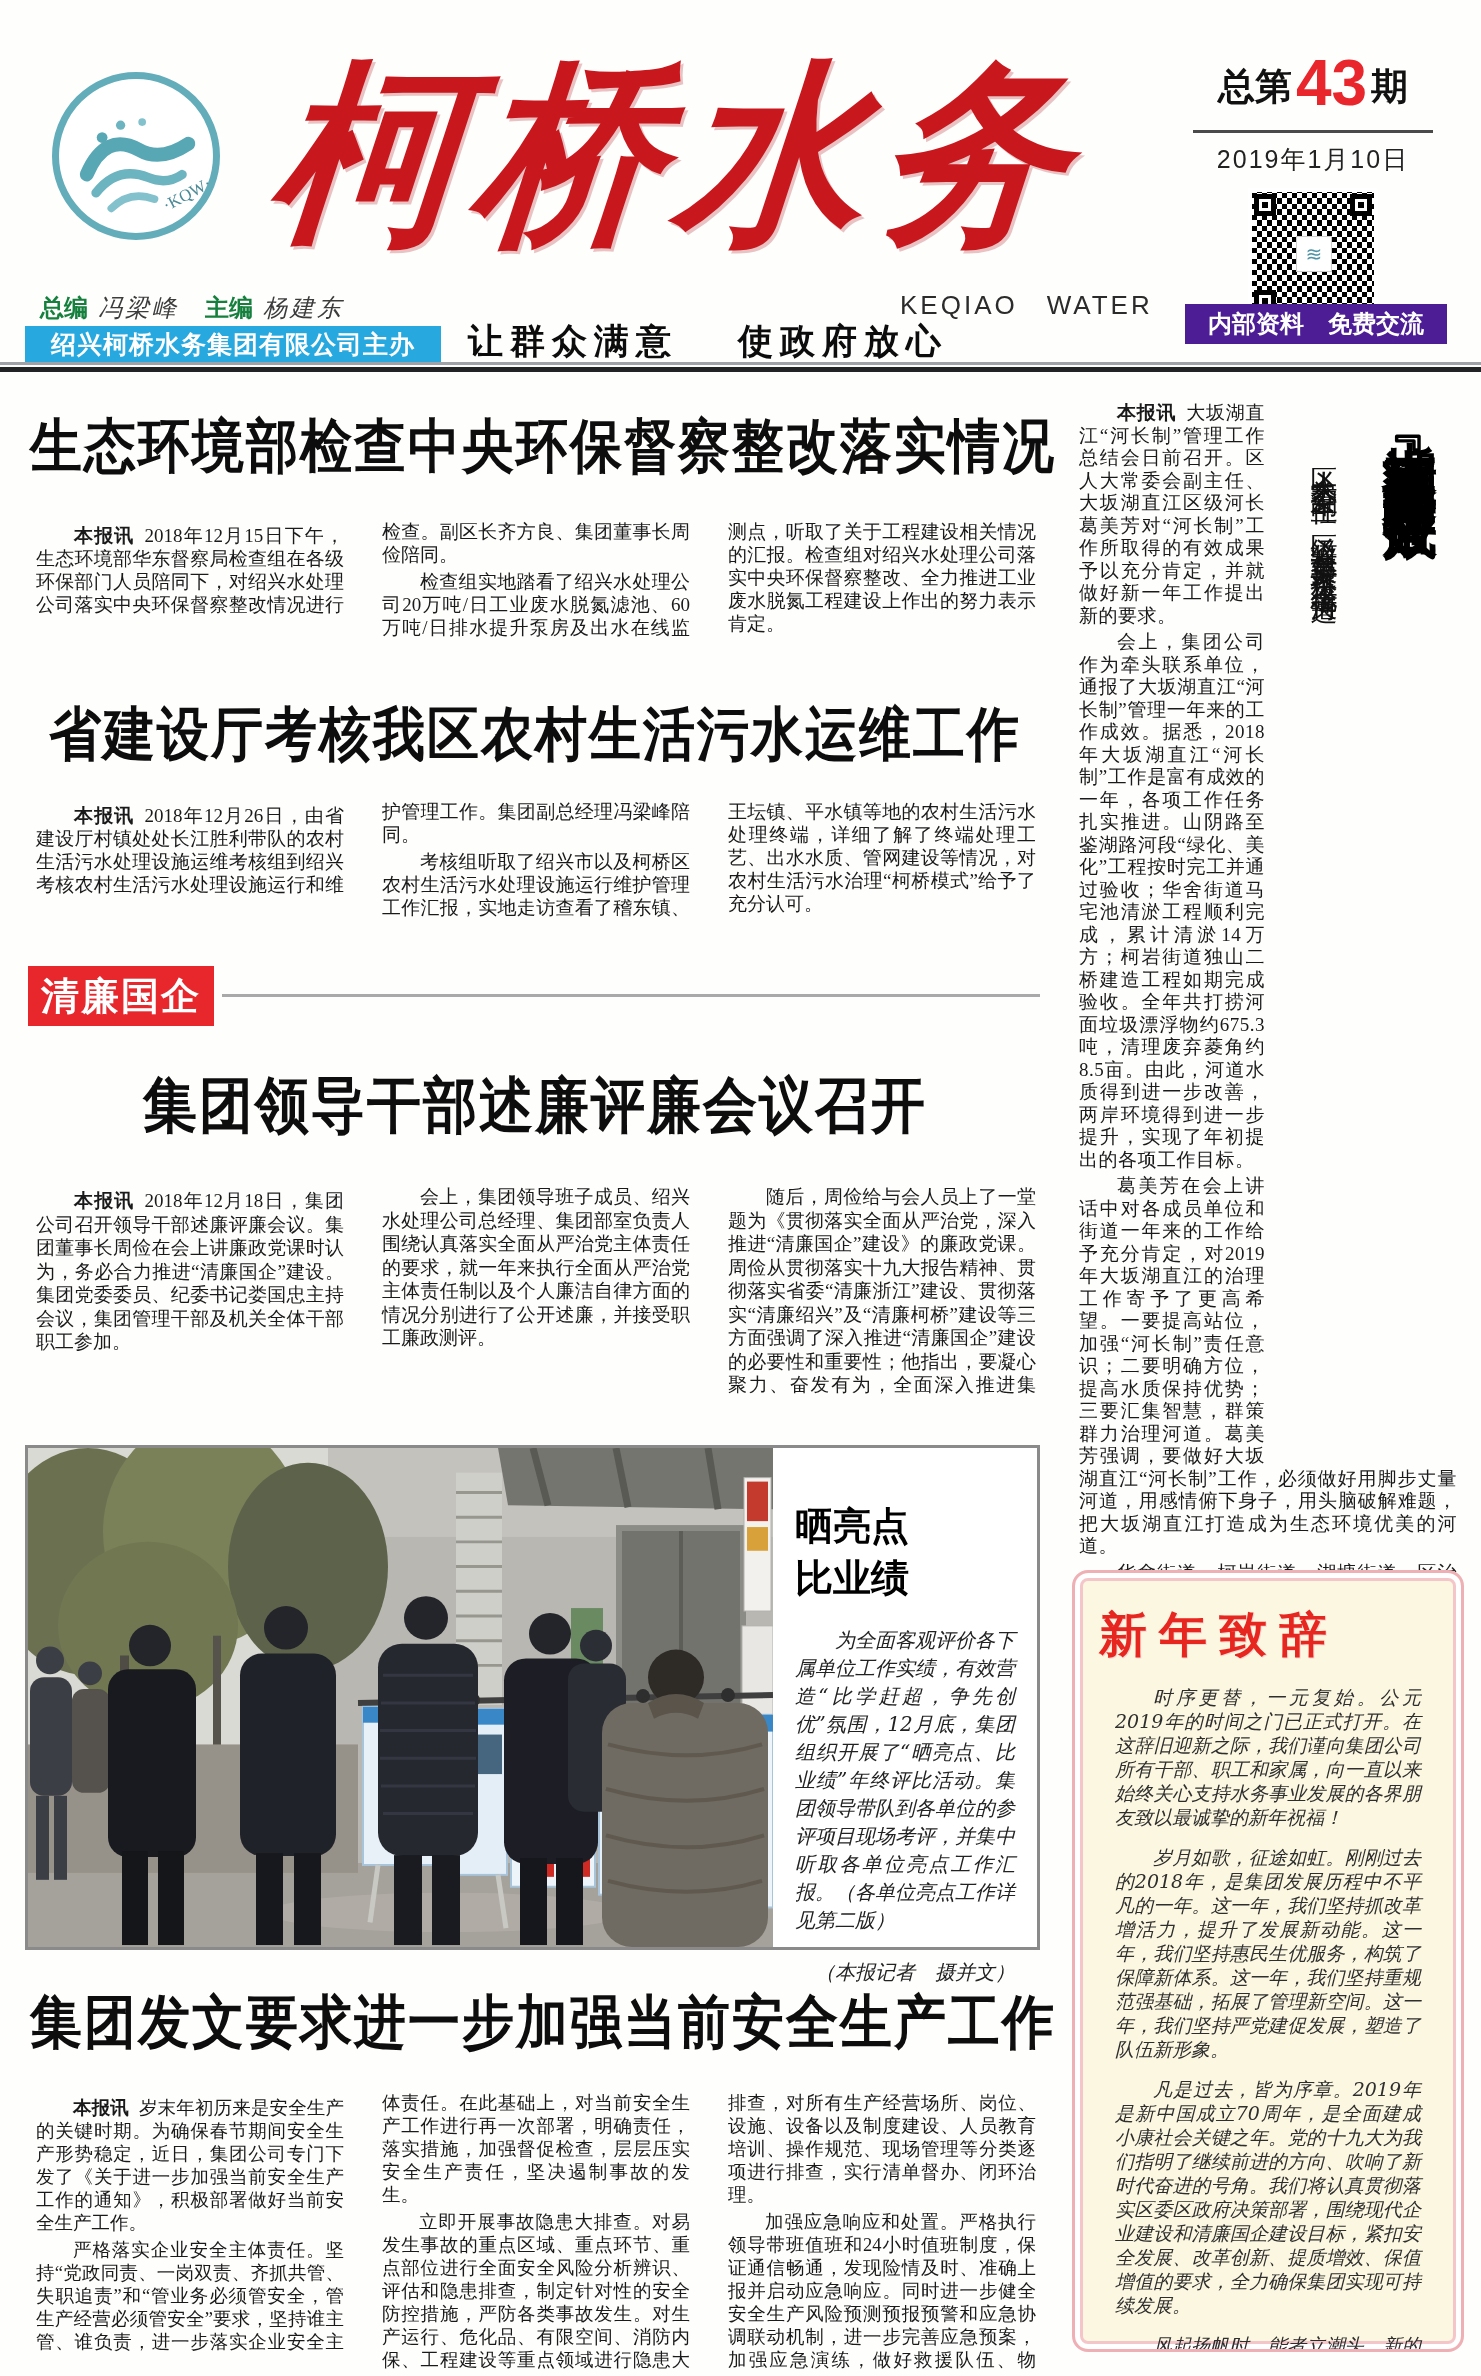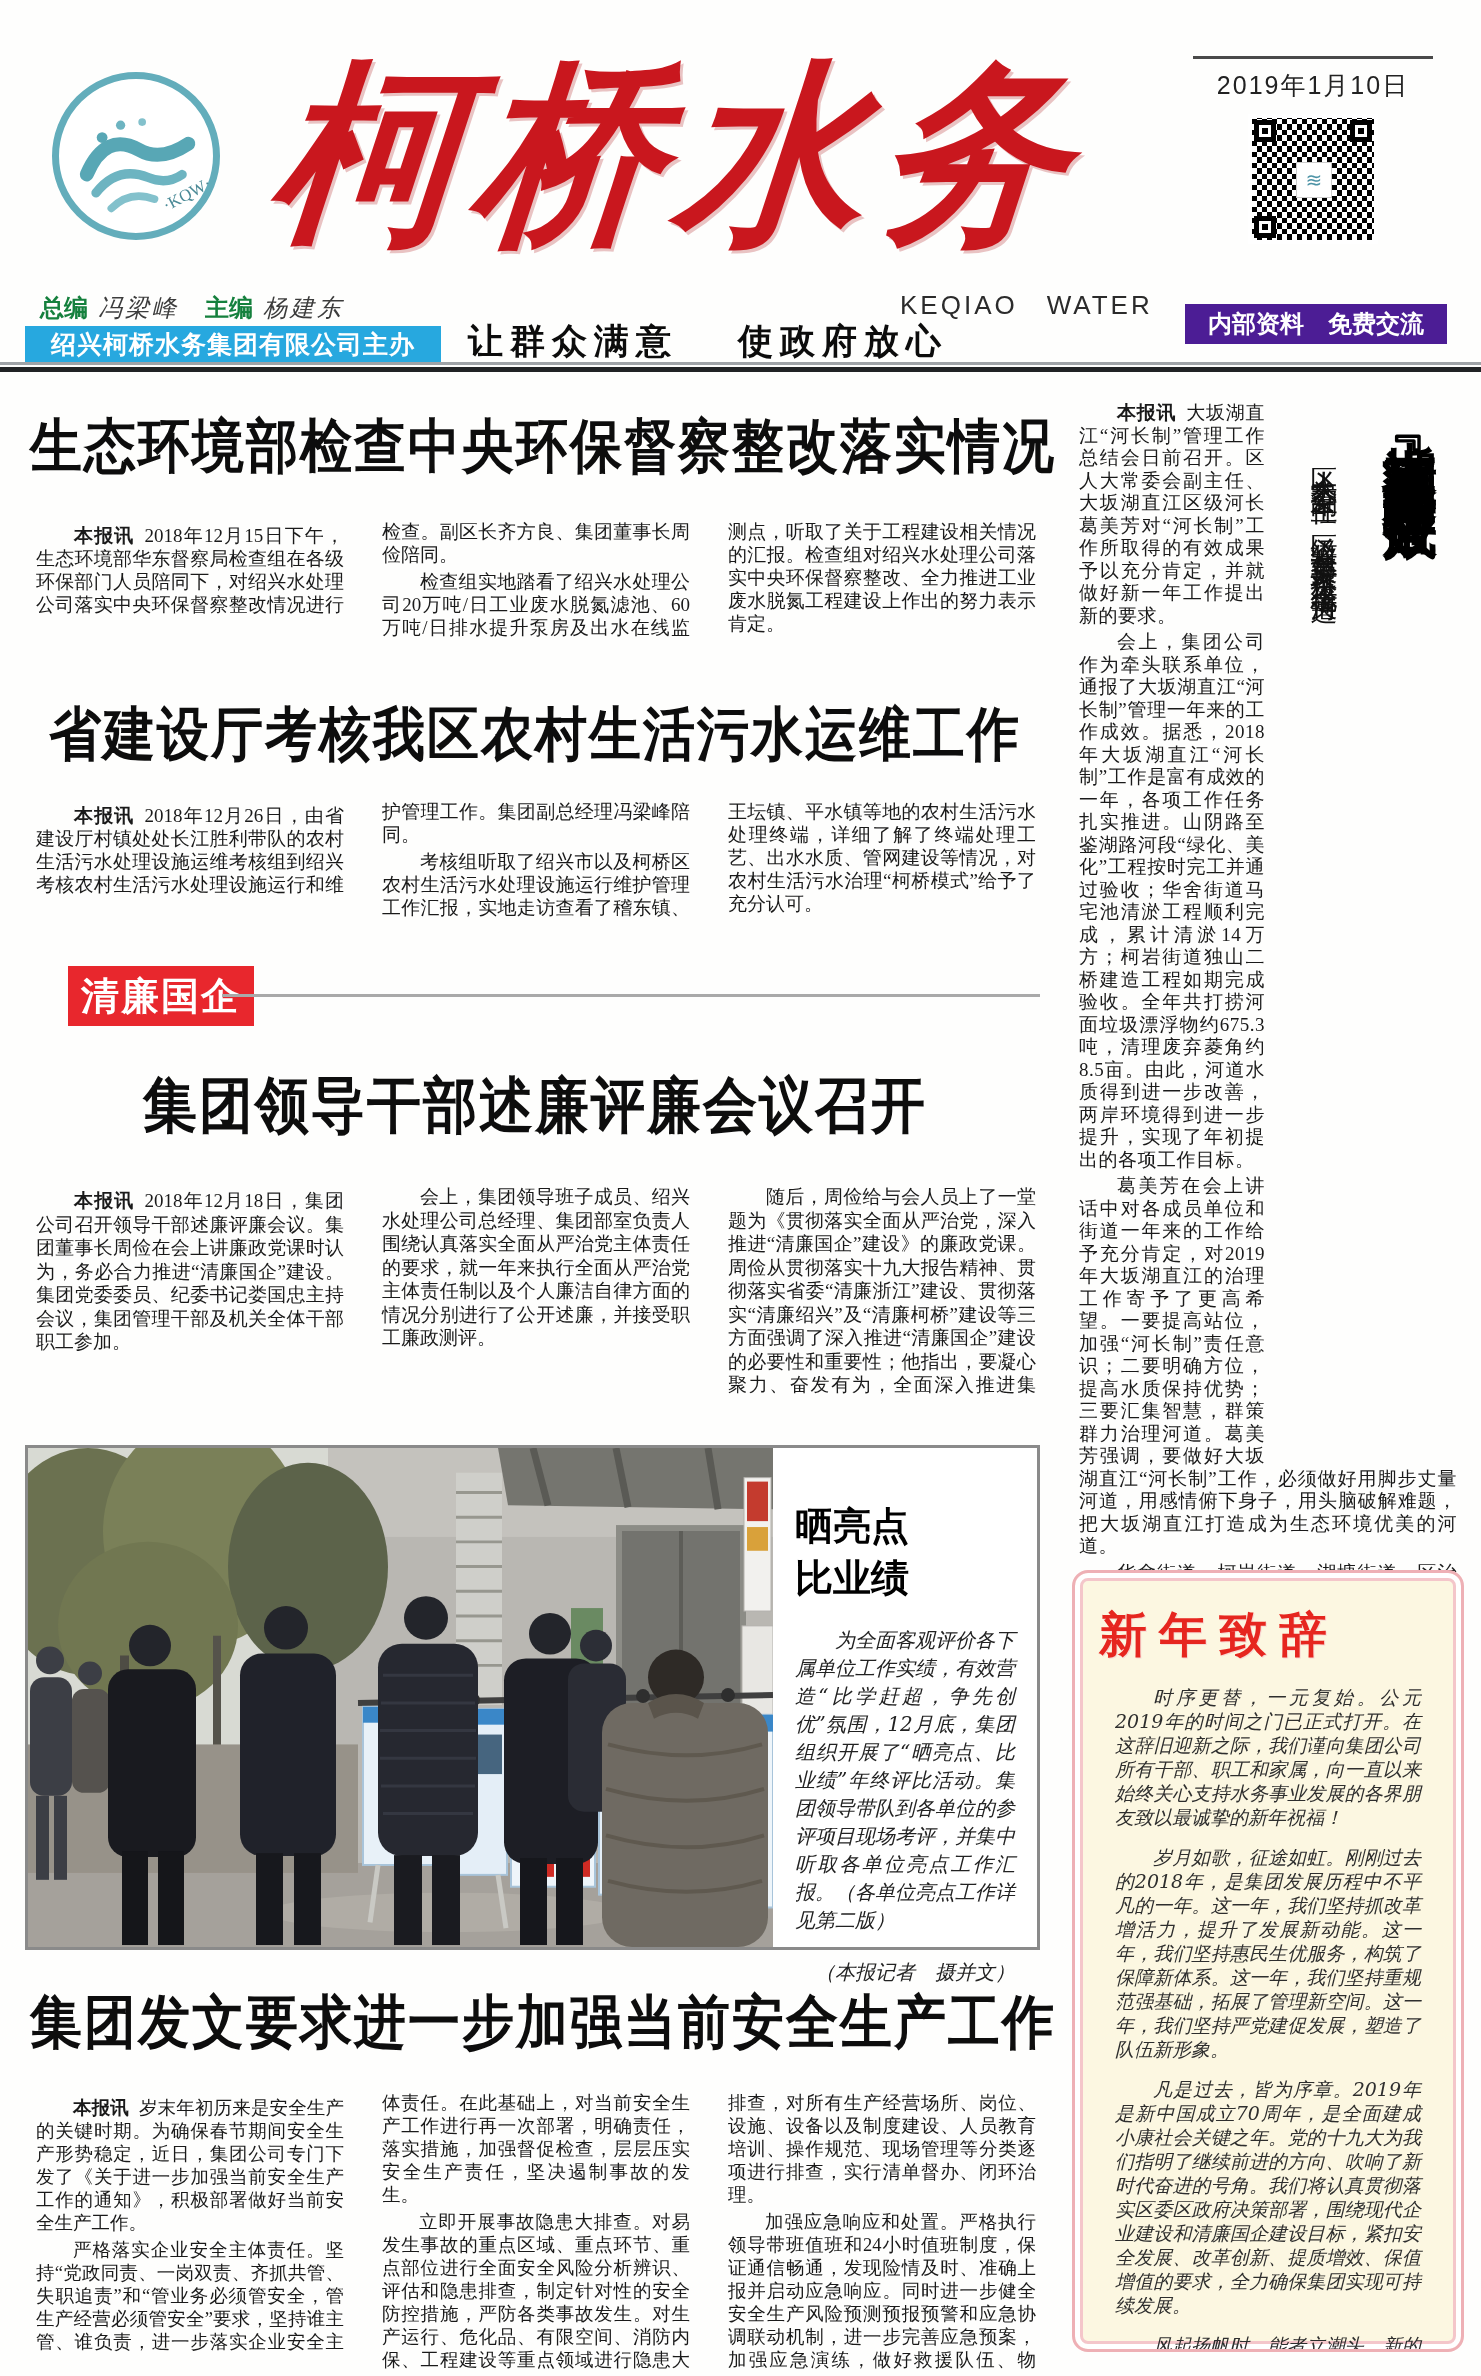--- a/index.html
+++ b/index.html
@@ -42,21 +42,21 @@
   
   .headline{position:absolute;margin:0;font-family:"Liberation Sans",sans-serif;font-weight:900;color:#0d0d0d;
       text-align:center;transform:scaleY(1.12);letter-spacing:2px;white-space:nowrap;}
   .body{position:absolute;overflow:hidden;text-align:justify;}
   .cols3{column-count:3;column-gap:30px;}
   .bp{margin:4px;text-indent:2em;}
   .dateline{font-family:"Liberation Sans",sans-serif;font-weight:700;margin-right:10px;}
   .sig{margin:0;text-align:right;padding-right:6px;}
   
   .sec-label{position:absolute;left:28px;top:966px;width:186px;height:60px;background:#e8272d;color:#fff;
-      font-family:"Liberation Sans",sans-serif;font-weight:900;font-size:38px;text-align:center;line-height:60px;letter-spacing:2px;margin-left:40px;}
+      font-family:"Liberation Sans",sans-serif;font-weight:900;font-size:38px;text-align:center;line-height:60px;letter-spacing:2px;}
   .sec-line{position:absolute;left:222px;top:994px;width:818px;height:3px;background:#a9a9a9;}
   
   .photo-block{position:absolute;left:25px;top:1445px;width:1015px;height:505px;box-sizing:border-box;
       border:3px solid #8a8a8a;background:#fff;display:flex;}
   .photo-img{width:745px;height:100%;flex:0 0 745px;}
   .photo-img svg{width:100%;height:100%;display:block;}
   .photo-caption{flex:1;padding:52px 22px 10px;box-sizing:border-box;}
   .cap-title{font-family:"Liberation Sans",sans-serif;font-weight:900;font-size:38px;line-height:52px;
       text-align:left;color:#000;margin:0 0 22px;}
   .cap-body{font-family:"DejaVu Serif",serif;font-style:italic;font-size:20px;line-height:28px;text-align:justify;color:#222;}
@@ -94,20 +94,23 @@
       <circle cx="28" cy="38" r="3.5" fill="#58a7b5"></circle>
         <circle cx="40" cy="30" r="3" fill="#6db4c1"></circle>
         <circle cx="54" cy="28" r="2.5" fill="#83c1cc"></circle>
       <text x="70" y="86" font-size="11" fill="#4b8a97" transform="rotate(-28 70 86)">·KQW·</text>
     </svg>
   </div>
 
   <h1 class="paper-title">柯桥水务</h1>
 
   <div class="issue">
+    <div class="issue-line">
+      <span>总第</span><span class="issue-num">43</span><span>期</span>
+    </div>
     <div class="issue-rule"></div>
     <div class="issue-date">2019年1月10日</div>
     <div class="qr">
       <span class="finder f-tl"></span>
       <span class="finder f-tr"></span>
       <span class="finder f-bl"></span>
       <span class="qr-center">≋</span>
     </div>
   </div>
 

